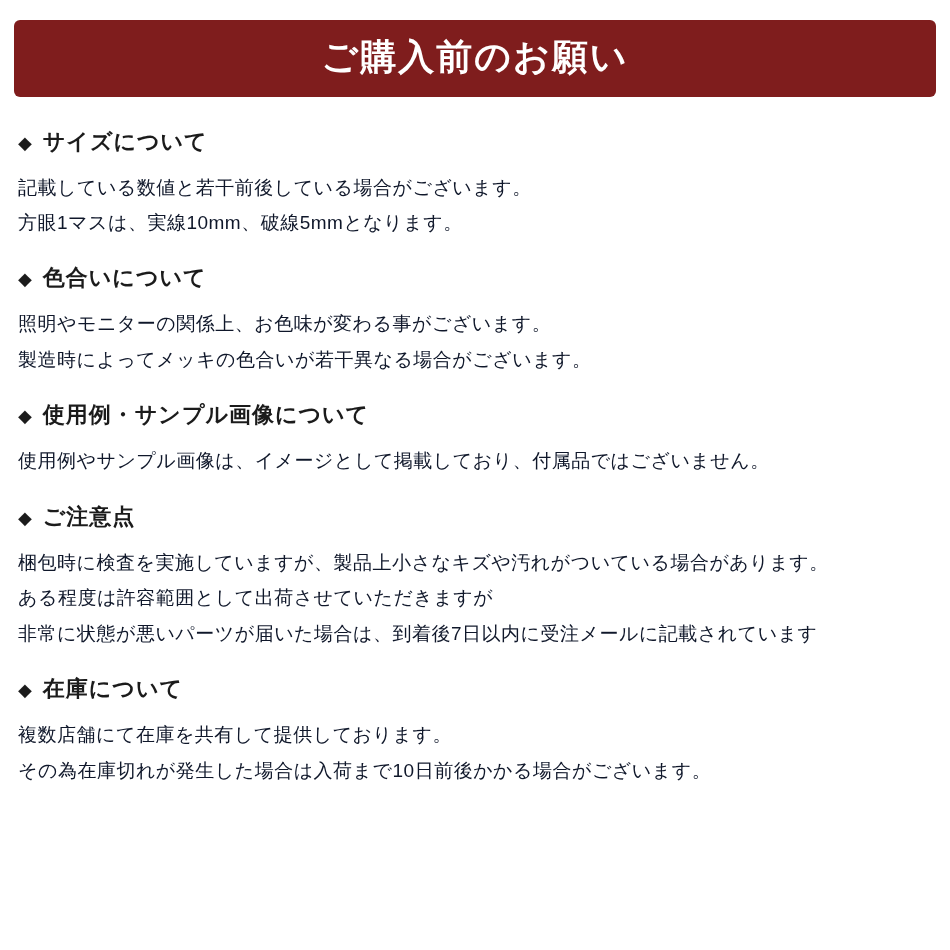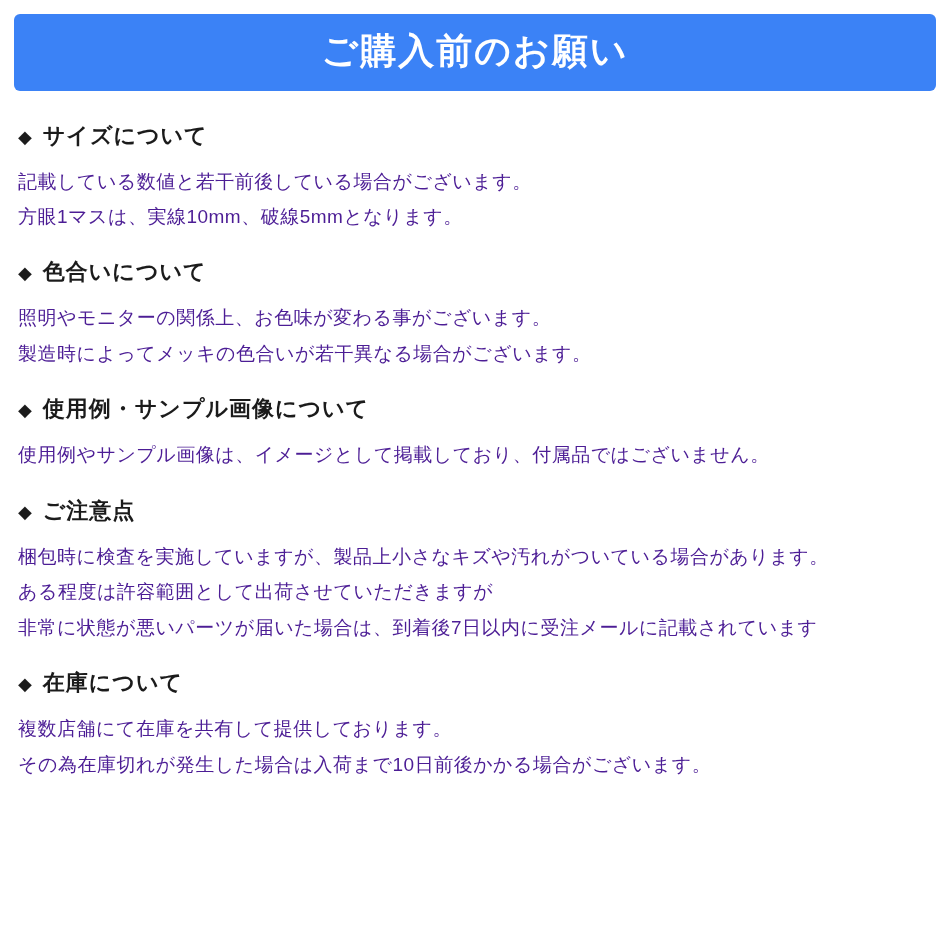--- a/index.html
+++ b/index.html
@@ -15,26 +15,27 @@
     overflow: hidden;
   }
   .page {
     width: 950px;
     height: 950px;
     box-sizing: border-box;
     padding: 14px 14px 0 14px;
     background: #ffffff;
   }
   .banner {
-    background: #3b82f6;
+    background: #7f1d1d;
     color: #ffffff;
     text-align: center;
     border-radius: 6px;
     padding: 17px 10px 20px 10px;
     margin-bottom: 30px;
+    margin-top: 6px;
   }
   .banner-title {
     font-size: 36px;
     font-weight: bold;
     letter-spacing: 2px;
     line-height: 1.1;
   }
   .content {
     padding: 0 4px 0 4px;
   }
@@ -54,21 +55,21 @@
     display: inline-block;
     font-size: 18px;
     line-height: 1;
     margin-right: 10px;
     color: #1b1b1b;
   }
   .section-body p {
     margin: 0 0 6px 0;
     font-size: 19px;
     line-height: 1.55;
-    color: #4c1d95;
+    color: #0f172a;
     letter-spacing: 0.5px;
   }
   .section-body p:last-child {
     margin-bottom: 0;
   }
   .sec-size { margin-bottom: 26px; }
   .sec-color { margin-bottom: 26px; }
   .sec-sample { margin-bottom: 26px; }
   .sec-caution { margin-bottom: 26px; }
   .sec-stock { margin-bottom: 0; }

